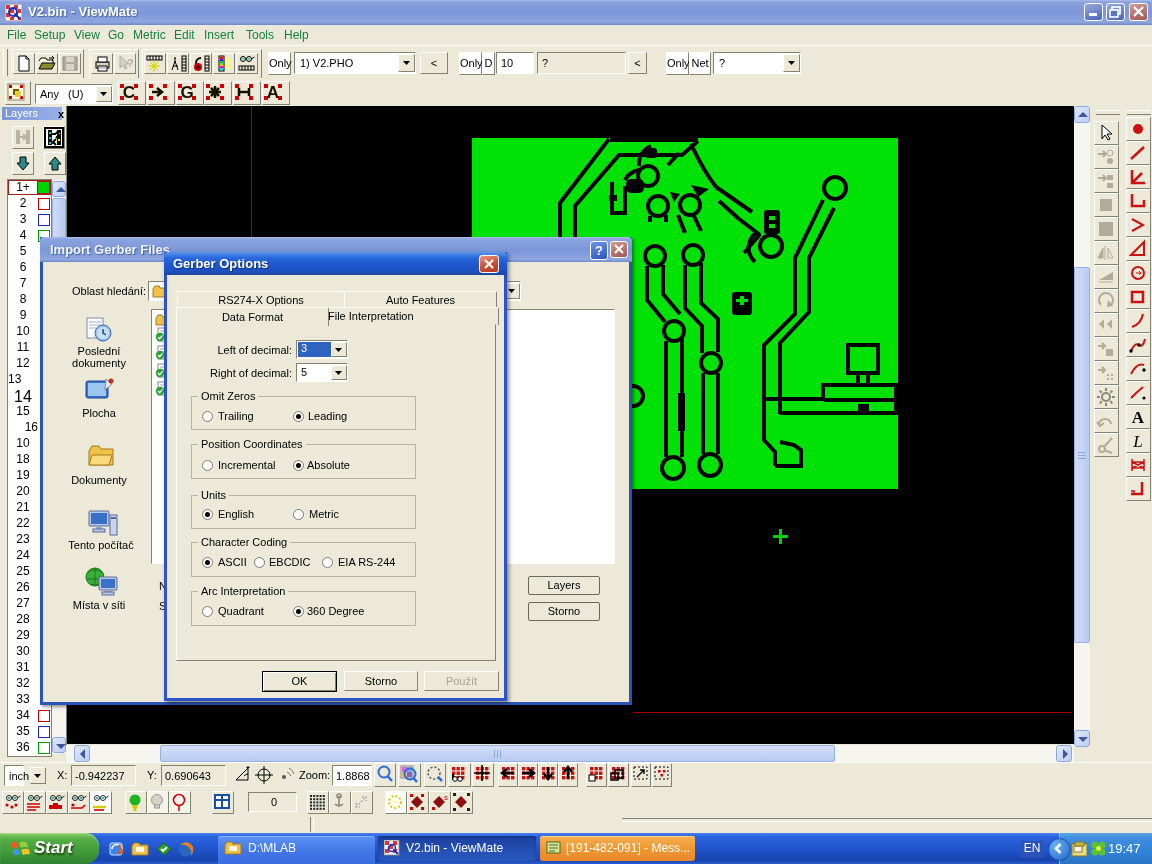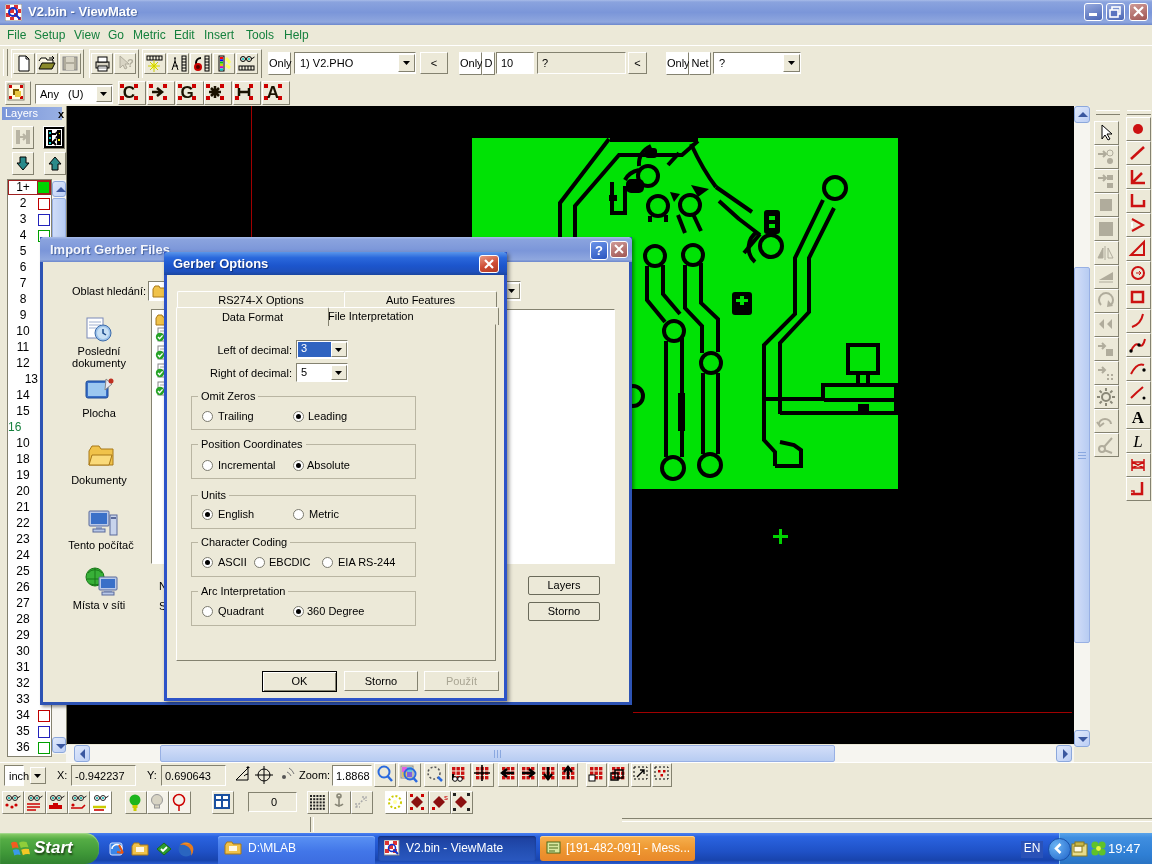--- a/index.html
+++ b/index.html
@@ -373,24 +373,24 @@
       <div class="abs" style="left:8px;top:228px;width:30px;height:16px;font-size:12px;color:#000;text-align:center">4</div>
       <div class="abs" style="left:38px;top:230px;width:12px;height:12px;background:#fff;border:1px solid #00a000;box-sizing:border-box"></div>
       <div class="abs" style="left:8px;top:244px;width:30px;height:16px;font-size:12px;color:#000;text-align:center">5</div>
       <div class="abs" style="left:8px;top:260px;width:30px;height:16px;font-size:12px;color:#000;text-align:center">6</div>
       <div class="abs" style="left:8px;top:276px;width:30px;height:16px;font-size:12px;color:#000;text-align:center">7</div>
       <div class="abs" style="left:8px;top:292px;width:30px;height:16px;font-size:12px;color:#000;text-align:center">8</div>
       <div class="abs" style="left:8px;top:308px;width:30px;height:16px;font-size:12px;color:#000;text-align:center">9</div>
       <div class="abs" style="left:8px;top:324px;width:30px;height:16px;font-size:12px;color:#000;text-align:center">10</div>
       <div class="abs" style="left:8px;top:340px;width:30px;height:16px;font-size:12px;color:#000;text-align:center">11</div>
       <div class="abs" style="left:8px;top:356px;width:30px;height:16px;font-size:12px;color:#000;text-align:center">12</div>
-      <div class="abs" style="left:8px;top:372px;width:30px;height:16px;font-size:12px;color:#000;text-align:right">13</div>
-      <div class="abs" style="left:8px;top:388px;width:30px;height:16px;font-size:12px;color:#000;text-align:center">14</div>
+      <div class="abs" style="left:8px;top:372px;width:30px;height:16px;font-size:12px;color:#000;text-align:left">13</div>
+      <div class="abs" style="left:8px;top:388px;width:30px;height:16px;font-size:16px;color:#000;text-align:center">14</div>
       <div class="abs" style="left:8px;top:404px;width:30px;height:16px;font-size:12px;color:#000;text-align:center">15</div>
-      <div class="abs" style="left:8px;top:420px;width:30px;height:16px;font-size:12px;color:#15803d;text-align:left">16</div>
+      <div class="abs" style="left:8px;top:420px;width:30px;height:16px;font-size:12px;color:#000000;text-align:right">16</div>
       <div class="abs" style="left:8px;top:436px;width:30px;height:16px;font-size:12px;color:#000;text-align:center">10</div>
       <div class="abs" style="left:8px;top:452px;width:30px;height:16px;font-size:12px;color:#000;text-align:center">18</div>
       <div class="abs" style="left:8px;top:468px;width:30px;height:16px;font-size:12px;color:#000;text-align:center">19</div>
       <div class="abs" style="left:8px;top:484px;width:30px;height:16px;font-size:12px;color:#000;text-align:center">20</div>
       <div class="abs" style="left:8px;top:500px;width:30px;height:16px;font-size:12px;color:#000;text-align:center">21</div>
       <div class="abs" style="left:8px;top:516px;width:30px;height:16px;font-size:12px;color:#000;text-align:center">22</div>
       <div class="abs" style="left:8px;top:532px;width:30px;height:16px;font-size:12px;color:#000;text-align:center">23</div>
       <div class="abs" style="left:8px;top:548px;width:30px;height:16px;font-size:12px;color:#000;text-align:center">24</div>
       <div class="abs" style="left:8px;top:564px;width:30px;height:16px;font-size:12px;color:#000;text-align:center">25</div>
       <div class="abs" style="left:8px;top:580px;width:30px;height:16px;font-size:12px;color:#000;text-align:center">26</div>

